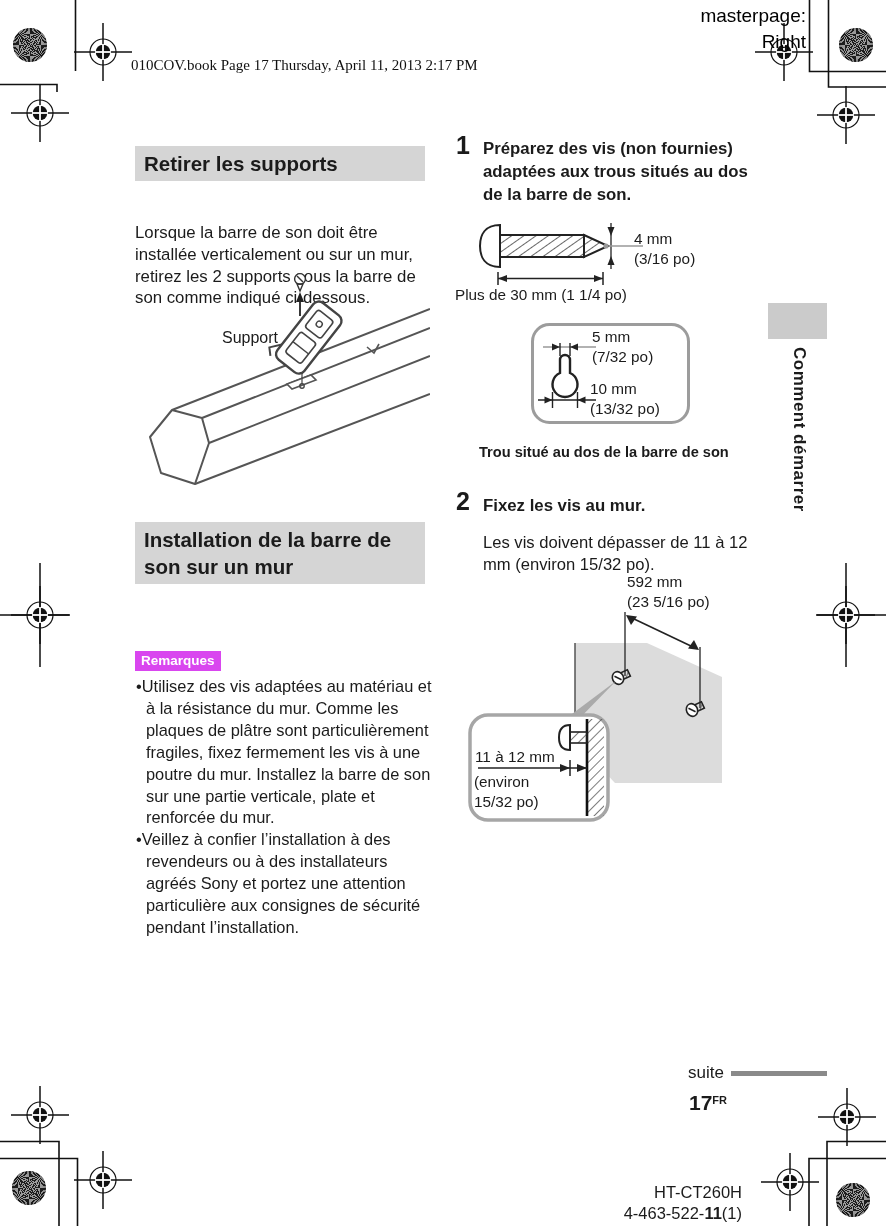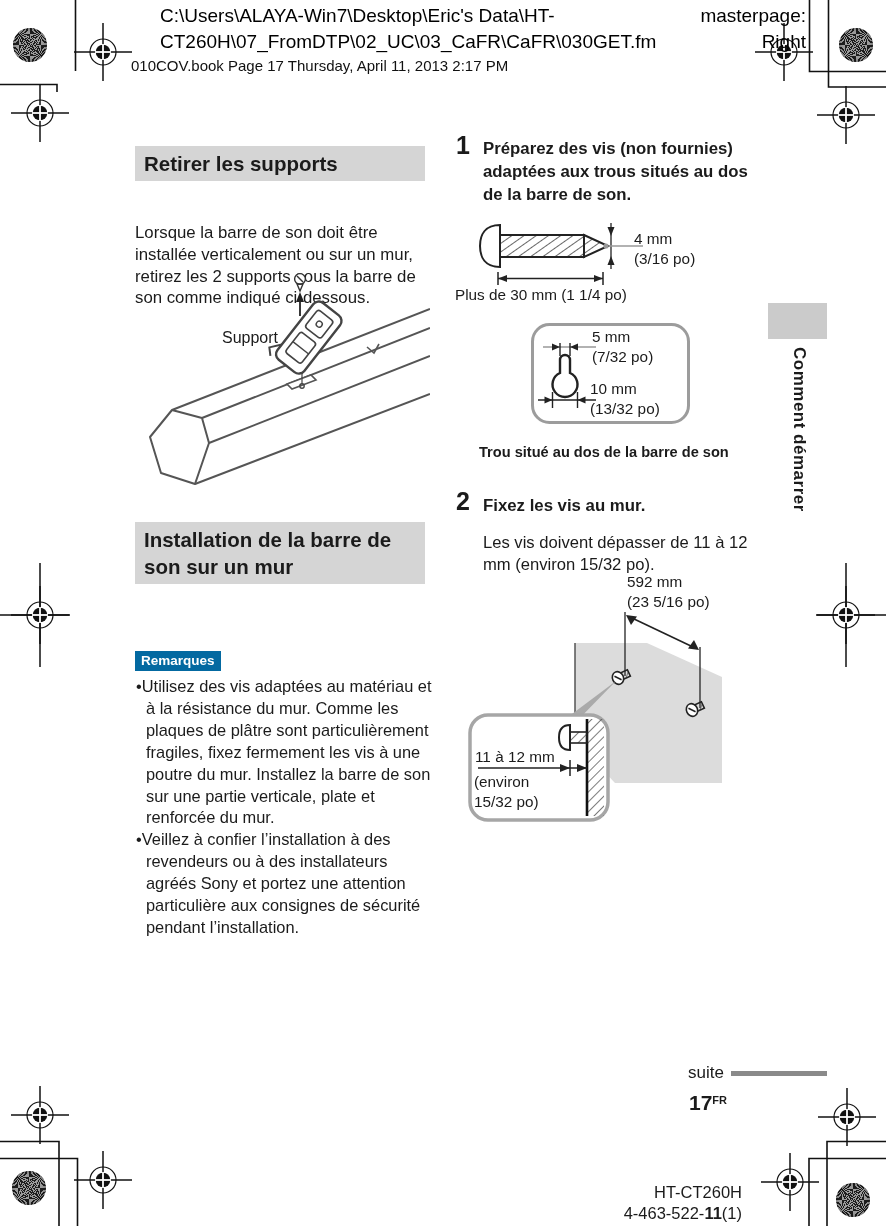--- a/index.html
+++ b/index.html
@@ -1,28 +1,28 @@
 <!DOCTYPE html>
 <html><head>
 <meta charset="utf-8">
 <style>
   html,body{margin:0;padding:0;background:#fff;}
   #page{position:relative;width:886px;height:1226px;background:#fff;overflow:hidden;
         font-family:"Liberation Sans",sans-serif;color:#1b1b1b;}
   .abs{position:absolute;}
-  .serif{font-family:Liberation Sans, sans-serif;}
+  .serif{font-family:Liberation Serif, serif;}
   .sunburst{position:absolute;width:34px;height:34px;border-radius:50%;
     background:repeating-conic-gradient(#1d1d1d 0deg 2.5deg,#9c9c9c 2.5deg 5deg);
     box-shadow:inset 0 0 4px rgba(0,0,0,.55);}
   .path-text{font-size:19px;line-height:26px;color:#000;}
   .bookline{font-size:15px;color:#111;}
   .sec-title{background:#d5d5d5;font-weight:bold;font-size:20.5px;line-height:27px;
     padding:4px 0 4px 9px;width:281px;}
   .body-text{font-size:16.8px;line-height:21.8px;width:296px;}
-  .notes-label{display:inline-block;background:#0369a1;color:#fff;font-weight:bold;
+  .notes-label{display:inline-block;background:#d946ef;color:#fff;font-weight:bold;
     font-size:13.5px;line-height:17px;padding:1px 6px 2px 6px;}
   .note{font-size:16.4px;line-height:21.9px;width:294px;padding-left:10px;text-indent:-10px;}
   .note .bullet{display:inline;}
   .step-num{font-size:25px;font-weight:bold;line-height:25px;}
   .step-title{font-size:16.8px;font-weight:bold;line-height:23px;width:284px;}
   .step-body{font-size:16.6px;line-height:21.5px;width:270px;}
   .dim{font-size:15.3px;line-height:19.5px;}
   .fig-caption{font-size:14.6px;font-weight:bold;}
   .vtab{writing-mode:vertical-rl;font-weight:bold;font-size:17px;letter-spacing:.5px;}
   .suite{font-size:17px;}
@@ -66,24 +66,20 @@
     <use href="#cmark" transform="translate(40,1115)"></use>
     <use href="#cmark" transform="translate(847,1117)"></use>
     <use href="#cmark" transform="translate(103,1180)"></use>
     <use href="#cmark" transform="translate(790,1182)"></use>
   </svg>
   <div class="sunburst" style="left:13px;top:28px;"></div>
   <div class="sunburst" style="left:839px;top:28px;"></div>
   <div class="sunburst" style="left:12px;top:1171px;"></div>
   <div class="sunburst" style="left:836px;top:1183px;"></div>
 
-  <div class="abs path-text" style="left:160px;top:3px;">
-    <div>C:\Users\ALAYA-Win7\Desktop\Eric's Data\HT-</div>
-    <div>CT260H\07_FromDTP\02_UC\03_CaFR\CaFR\030GET.fm</div>
-  </div>
   <div class="abs path-text" style="left:640px;top:3px;width:166px;text-align:right;">
     <div>masterpage:</div>
     <div>Right</div>
   </div>
   <div class="abs serif bookline" style="left:131px;top:57px;">010COV.book  Page 17  Thursday, April 11, 2013  2:17 PM</div>
 
   <div class="abs sec-title" style="left:135px;top:146px;">Retirer les supports</div>
 
   <div class="abs body-text" style="left:135px;top:190px;margin-top:32px;">Lorsque la barre de son doit être installée verticalement ou sur un mur, retirez les 2 supports sous la barre de son comme indiqué ci-dessous.</div>
 

